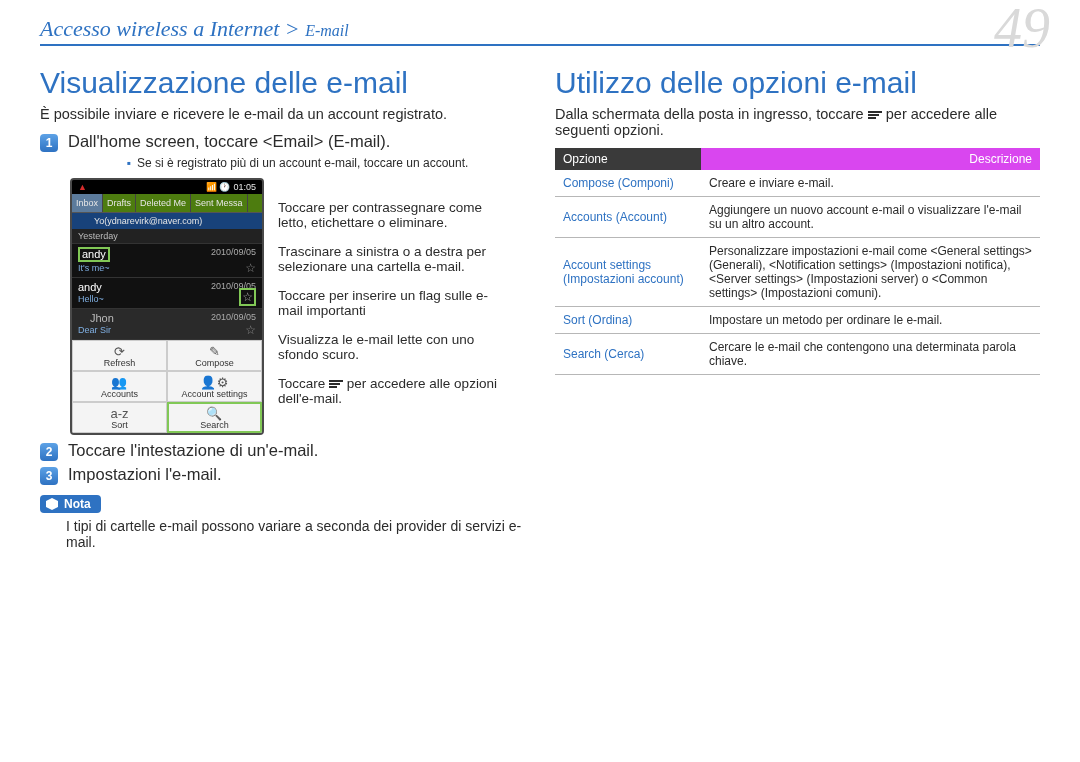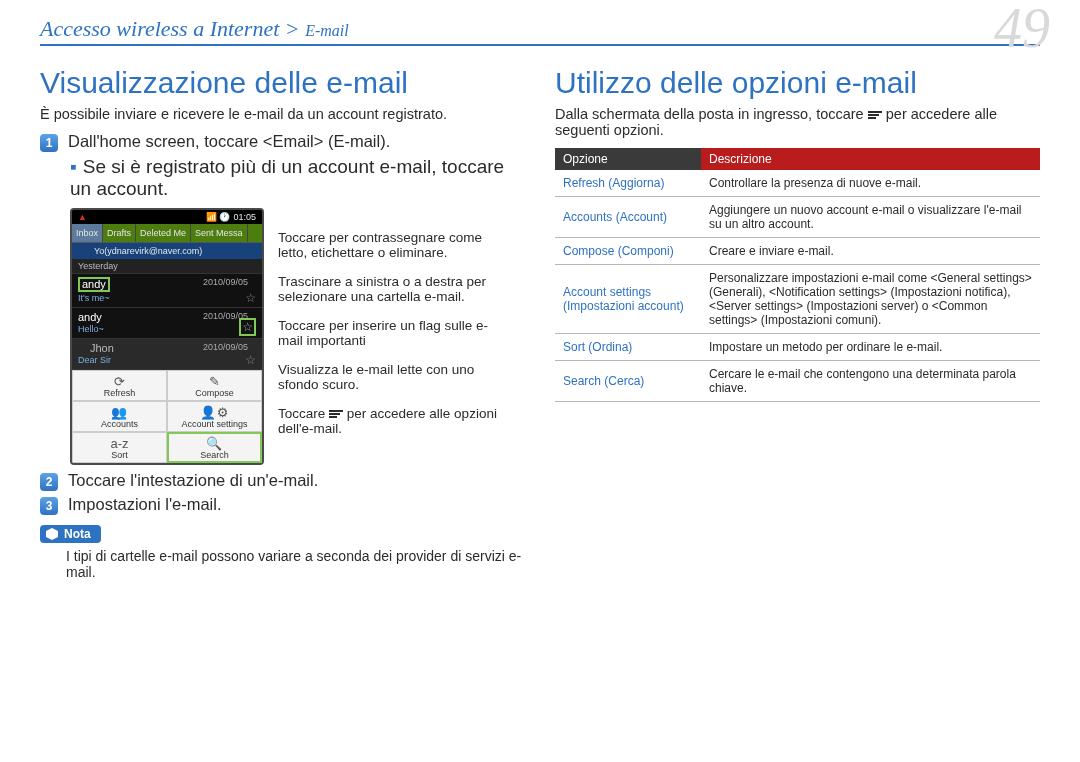--- a/index.html
+++ b/index.html
@@ -77,21 +77,22 @@
     color: #fff;
     font-size: 12px;
     align-items: center;
     justify-content: center;
     font-weight: bold;
     flex: 0 0 auto;
     margin-top: 2px;
   }
   .bullet {
     margin-left: 30px;
-    font-size: 19px;
+    font-size: 12px;
+    text-align: center;
   }
   .bullet::before {
     content: "▪";
     color: #2e72c2;
     margin-right: 6px;
   }
   .fig-block {
     display: flex;
     gap: 14px;
     margin: 8px 0 6px 30px;
@@ -135,21 +136,21 @@
     font-size: 12px;
     margin-top: 6px;
   }
   table.opts th {
     text-align: left;
     color: #fff;
     padding: 4px 8px;
     font-weight: normal;
   }
   table.opts th.c1 { background: #3a3a3a; width: 130px;}
-  table.opts th.c2 { background: #b91c1c; }
+  table.opts th.c2 { background: #d946ef; text-align: right; }
   table.opts td {
     border-bottom: 1px solid #b7b7b7;
     padding: 6px 8px;
     vertical-align: middle;
   }
   table.opts td.opt { color: #2e72c2; }
   
   .phone {
     width: 190px;
     background: #111;
@@ -190,21 +191,21 @@
     font-size: 9px;
     color: #bbb;
     border-bottom: 1px solid #333;
   }
   .ph-row {
     border-bottom: 1px solid #333;
     padding: 3px 6px 4px 6px;
     position: relative;
   }
   .ph-row .name { color: #fff; font-size: 11px;}
-  .ph-row .date { position: absolute; right: 14px; top: 3px; color: #aaa; font-size: 9px;}
+  .ph-row .date { position: absolute; right: 6px; top: 3px; color: #aaa; font-size: 9px;}
   .ph-row .prev { color: #7faee0; font-size: 9px; display: block; margin-top: 1px;}
   .gbox {
     border: 2px solid #81c856;
     display: inline-block;
     padding: 0 2px;
     line-height: 1;
   }
   .ph-row .star {
     position: absolute;
     right: 6px;
@@ -361,30 +362,26 @@
 
       <table class="opts">
         <thead>
           <tr>
             <th class="c1">Opzione</th>
             <th class="c2">Descrizione</th>
           </tr>
         </thead>
         <tbody>
           <tr>
-            <td class="opt">Refresh (Aggiorna)</td>
-            <td>Controllare la presenza di nuove e-mail.</td>
+            <td class="opt">Compose (Componi)</td>
+            <td>Creare e inviare e-mail.</td>
           </tr>
           <tr>
             <td class="opt">Accounts (Account)</td>
             <td>Aggiungere un nuovo account e-mail o visualizzare l'e-mail su un altro account.</td>
-          </tr>
-          <tr>
-            <td class="opt">Compose (Componi)</td>
-            <td>Creare e inviare e-mail.</td>
           </tr>
           <tr>
             <td class="opt">Account settings (Impostazioni account)</td>
             <td>Personalizzare impostazioni e-mail come &lt;General settings&gt; (Generali), &lt;Notification settings&gt; (Impostazioni notifica), &lt;Server settings&gt; (Impostazioni server) o &lt;Common settings&gt; (Impostazioni comuni).</td>
           </tr>
           <tr>
             <td class="opt">Sort (Ordina)</td>
             <td>Impostare un metodo per ordinare le e-mail.</td>
           </tr>
           <tr>

